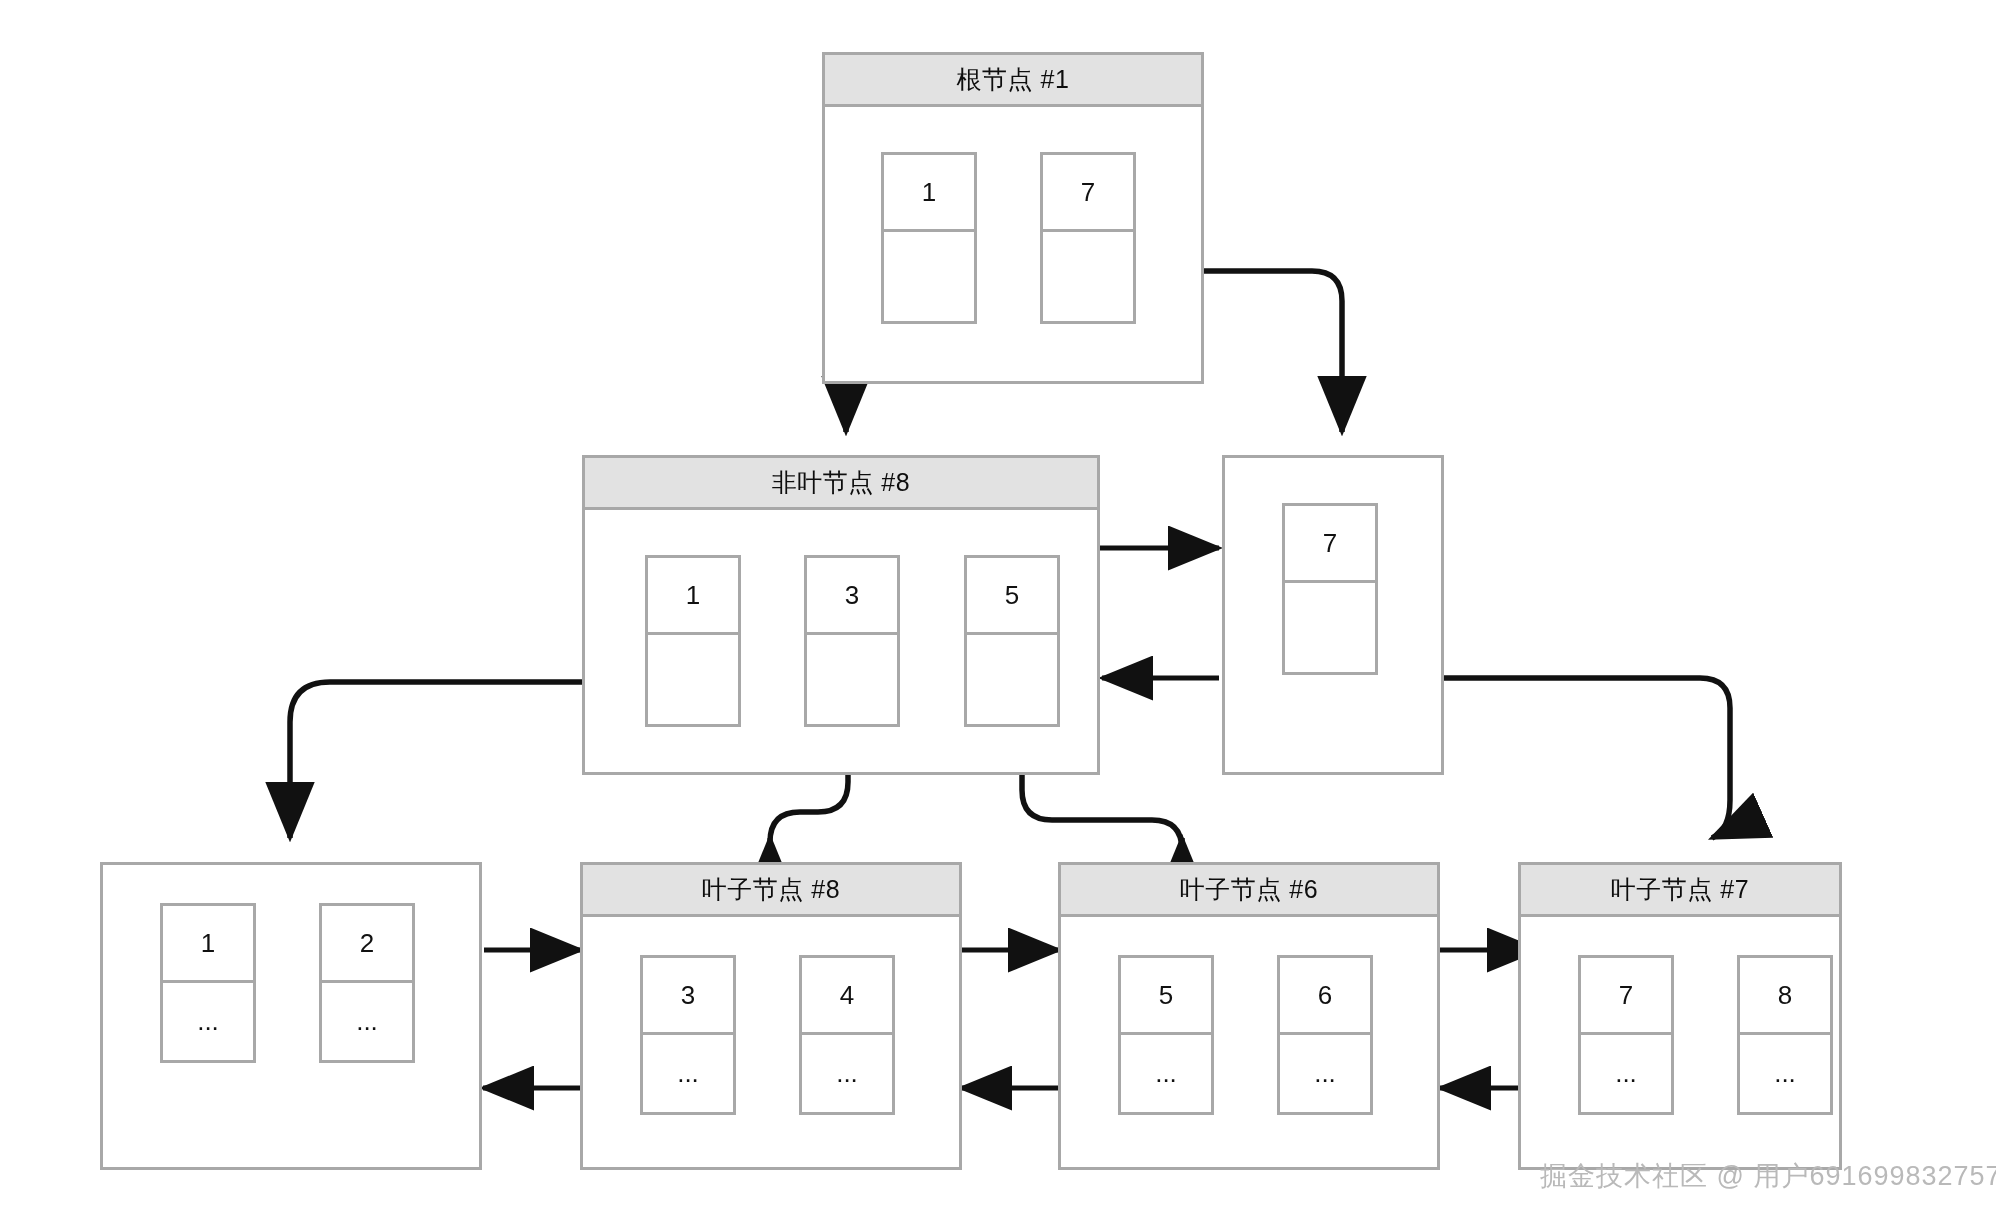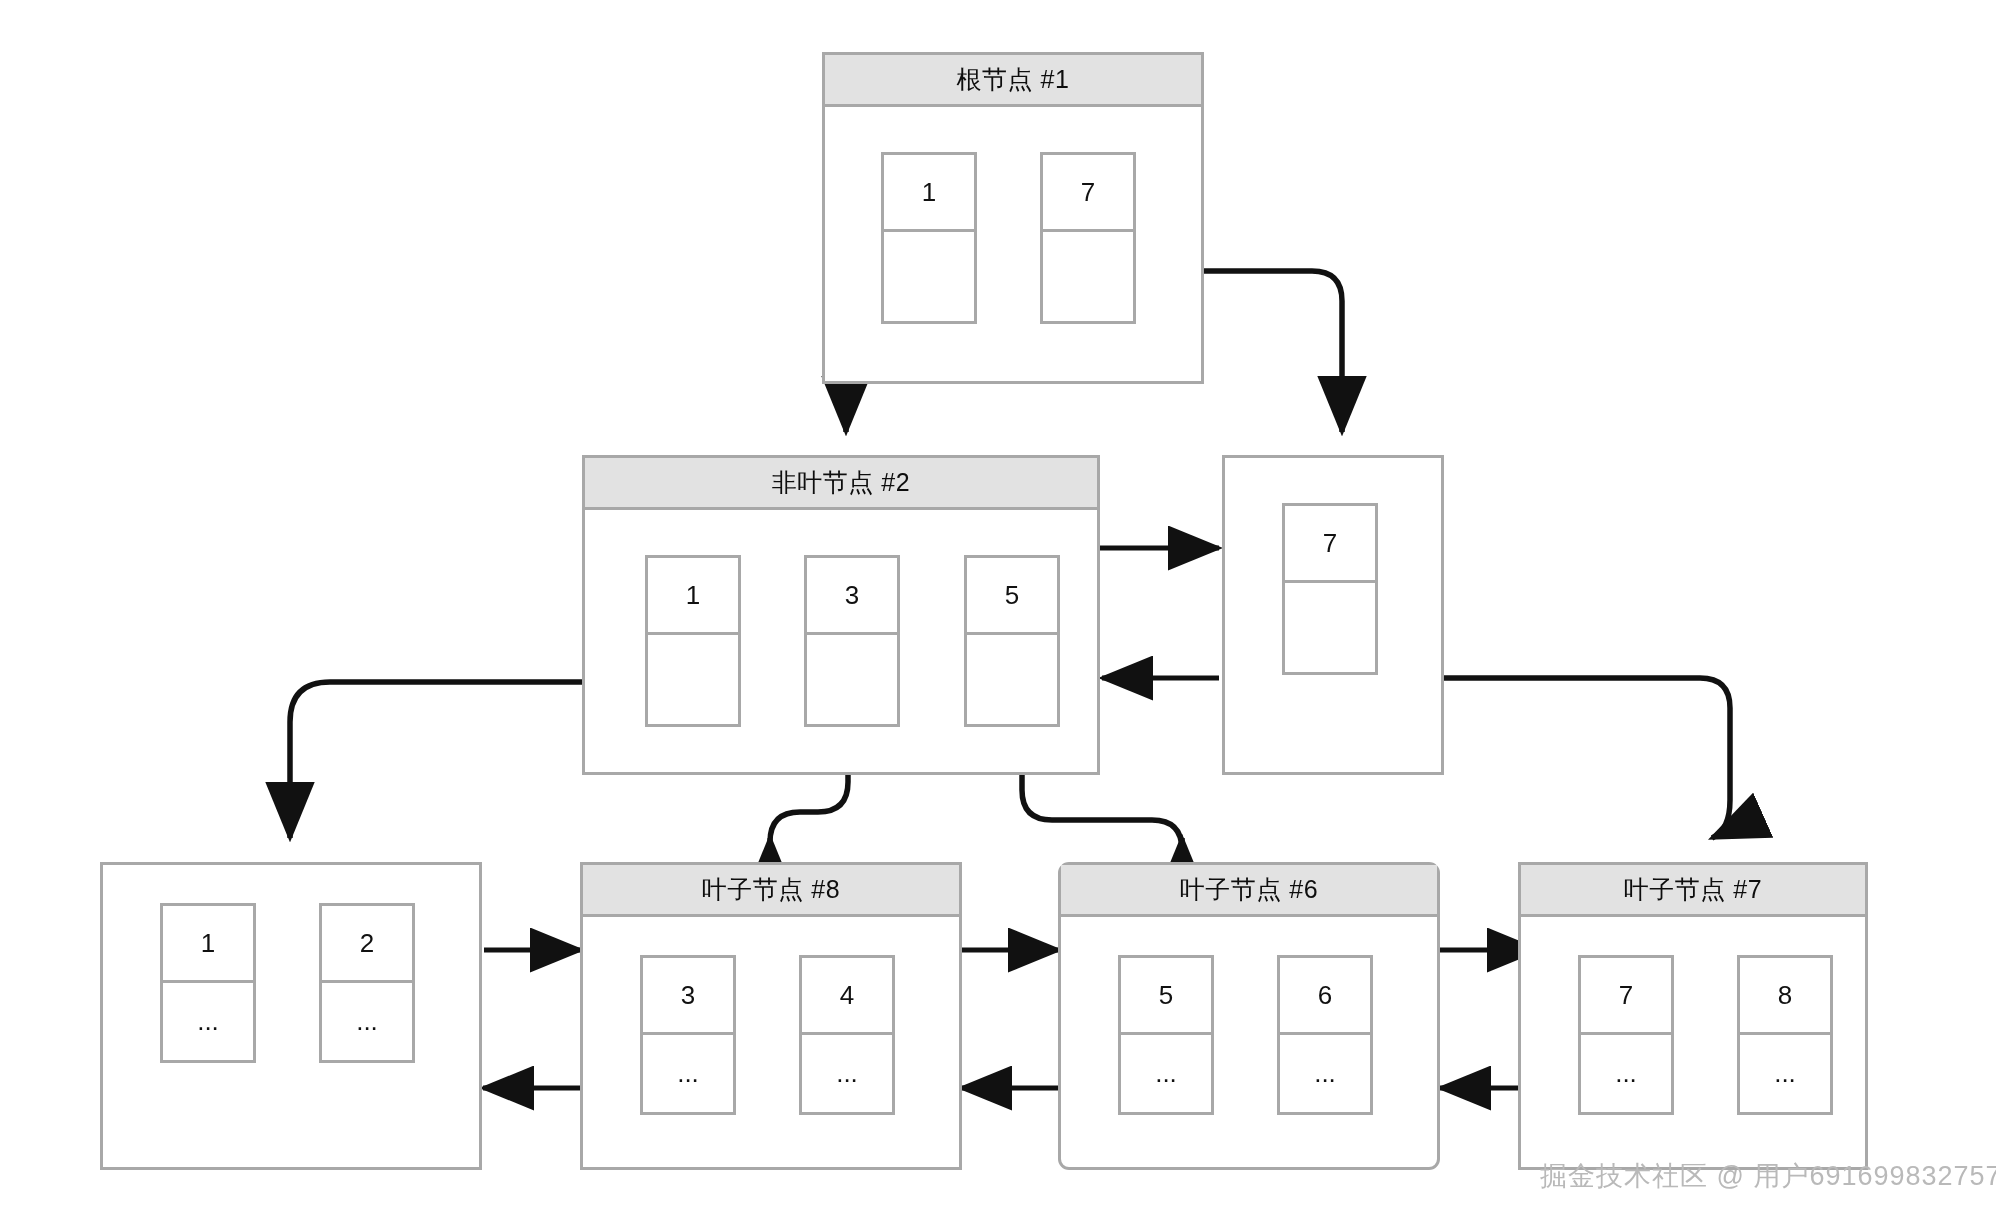--- a/index.html
+++ b/index.html
@@ -140,21 +140,21 @@
         <div class="cell-ptr tall"></div>
       </div>
       <div class="cell" style="left:215px; top:45px;">
         <div class="cell-key">7</div>
         <div class="cell-ptr tall"></div>
       </div>
     </div>
   </div>
 
   <div class="node" style="left:582px; top:455px; width:518px; height:320px;">
-    <div class="node-header">非叶节点 #2</div>
+    <div class="node-header">非叶节点 #8</div>
     <div class="node-body" style="height:262px;">
       <div class="cell" style="left:60px; top:45px;">
         <div class="cell-key">1</div>
         <div class="cell-ptr tall"></div>
       </div>
       <div class="cell" style="left:219px; top:45px;">
         <div class="cell-key">3</div>
         <div class="cell-ptr tall"></div>
       </div>
       <div class="cell" style="left:379px; top:45px;">
@@ -193,35 +193,35 @@
         <div class="cell-key">3</div>
         <div class="cell-ptr">...</div>
       </div>
       <div class="cell" style="left:216px; top:38px;">
         <div class="cell-key">4</div>
         <div class="cell-ptr">...</div>
       </div>
     </div>
   </div>
 
-  <div class="node" style="left:1058px; top:862px; width:382px; height:308px;border-radius:11px;">
+  <div class="node" style="left:1058px; top:862px; width:382px; height:308px;">
     <div class="node-header">叶子节点 #6</div>
     <div class="node-body" style="height:250px;">
       <div class="cell" style="left:57px; top:38px;">
         <div class="cell-key">5</div>
         <div class="cell-ptr">...</div>
       </div>
       <div class="cell" style="left:216px; top:38px;">
         <div class="cell-key">6</div>
         <div class="cell-ptr">...</div>
       </div>
     </div>
   </div>
 
-  <div class="node" style="left:1518px; top:862px; width:350px; height:308px;">
+  <div class="node" style="left:1518px; top:862px; width:324px; height:308px;">
     <div class="node-header">叶子节点 #7</div>
     <div class="node-body" style="height:250px;">
       <div class="cell" style="left:57px; top:38px;">
         <div class="cell-key">7</div>
         <div class="cell-ptr">...</div>
       </div>
       <div class="cell" style="left:216px; top:38px;">
         <div class="cell-key">8</div>
         <div class="cell-ptr">...</div>
       </div>

